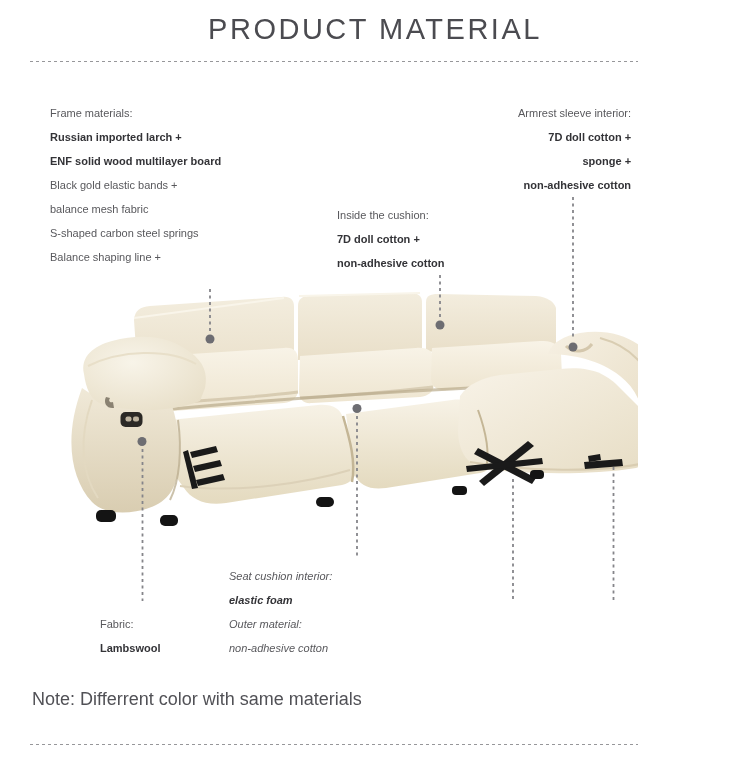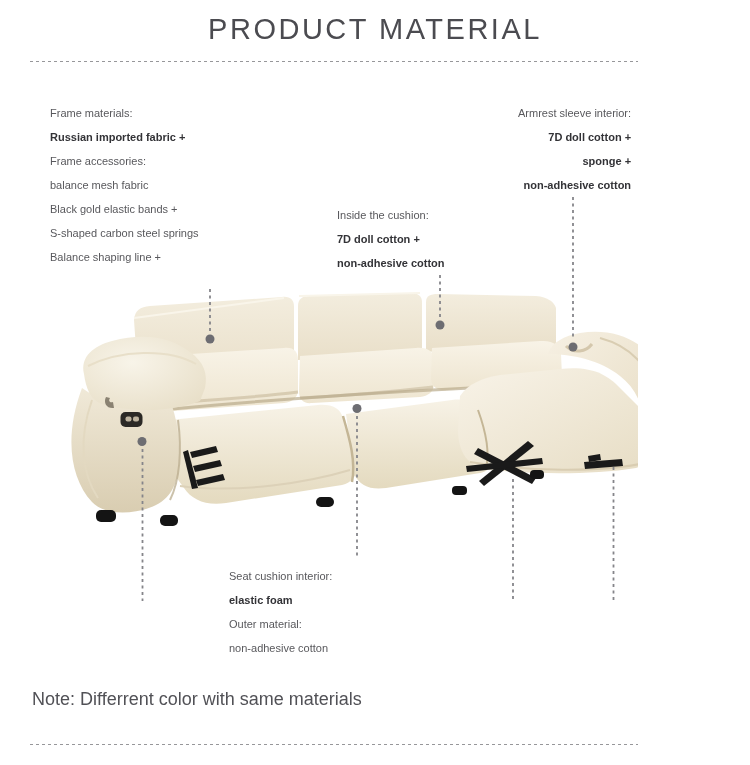--- a/index.html
+++ b/index.html
@@ -149,47 +149,51 @@
       <circle cx="142" cy="441.5" r="4.5"></circle>
       <circle cx="357" cy="408.5" r="4.5"></circle>
     </g>
   </svg>
 
   <div class="title txt">PRODUCT MATERIAL</div>
   <div class="divider top"></div>
 
   <div class="block txt" style="top:101px;left:50px;">
     <div class="lbl">Frame materials:</div>
-    <div class="val">Russian imported fabric +</div>
-    <div class="lbl">Frame accessories:</div>
+    <div class="val">Russian imported larch +</div>
+    <div class="val">ENF solid wood multilayer board</div>
+    <div class="lbl">Black gold elastic bands +</div>
     <div class="lbl">balance mesh fabric</div>
-    <div class="lbl">Black gold elastic bands +</div>
     <div class="lbl">S-shaped carbon steel springs</div>
     <div class="lbl">Balance shaping line +</div>
   </div>
 
   <div class="block txt" style="top:101px;left:518px;text-align:right;">
     <div class="lbl">Armrest sleeve interior:</div>
     <div class="val">7D doll cotton +</div>
     <div class="val">sponge +</div>
     <div class="val">non-adhesive cotton</div>
   </div>
 
   <div class="block txt" style="top:203px;left:337px;">
     <div class="lbl">Inside the cushion:</div>
     <div class="val">7D doll cotton +</div>
     <div class="val">non-adhesive cotton</div>
   </div>
 
-  <div class="block txt" style="top:564px;left:229px;">
+  <div class="block txt" style="top:564px;left:229px;font-style:italic;">
     <div class="lbl">Seat cushion interior:</div>
     <div class="val">elastic foam</div>
     <div class="lbl">Outer material:</div>
     <div class="lbl">non-adhesive cotton</div>
   </div>
 
+  <div class="block txt" style="top:612px;left:100px;">
+    <div class="lbl">Fabric:</div>
+    <div class="val">Lambswool</div>
+  </div>
 
 
 
   <div class="note txt">Note: Differrent color with same materials</div>
   <div class="divider bottom"></div>
 
 </div>
 
 </body></html>

